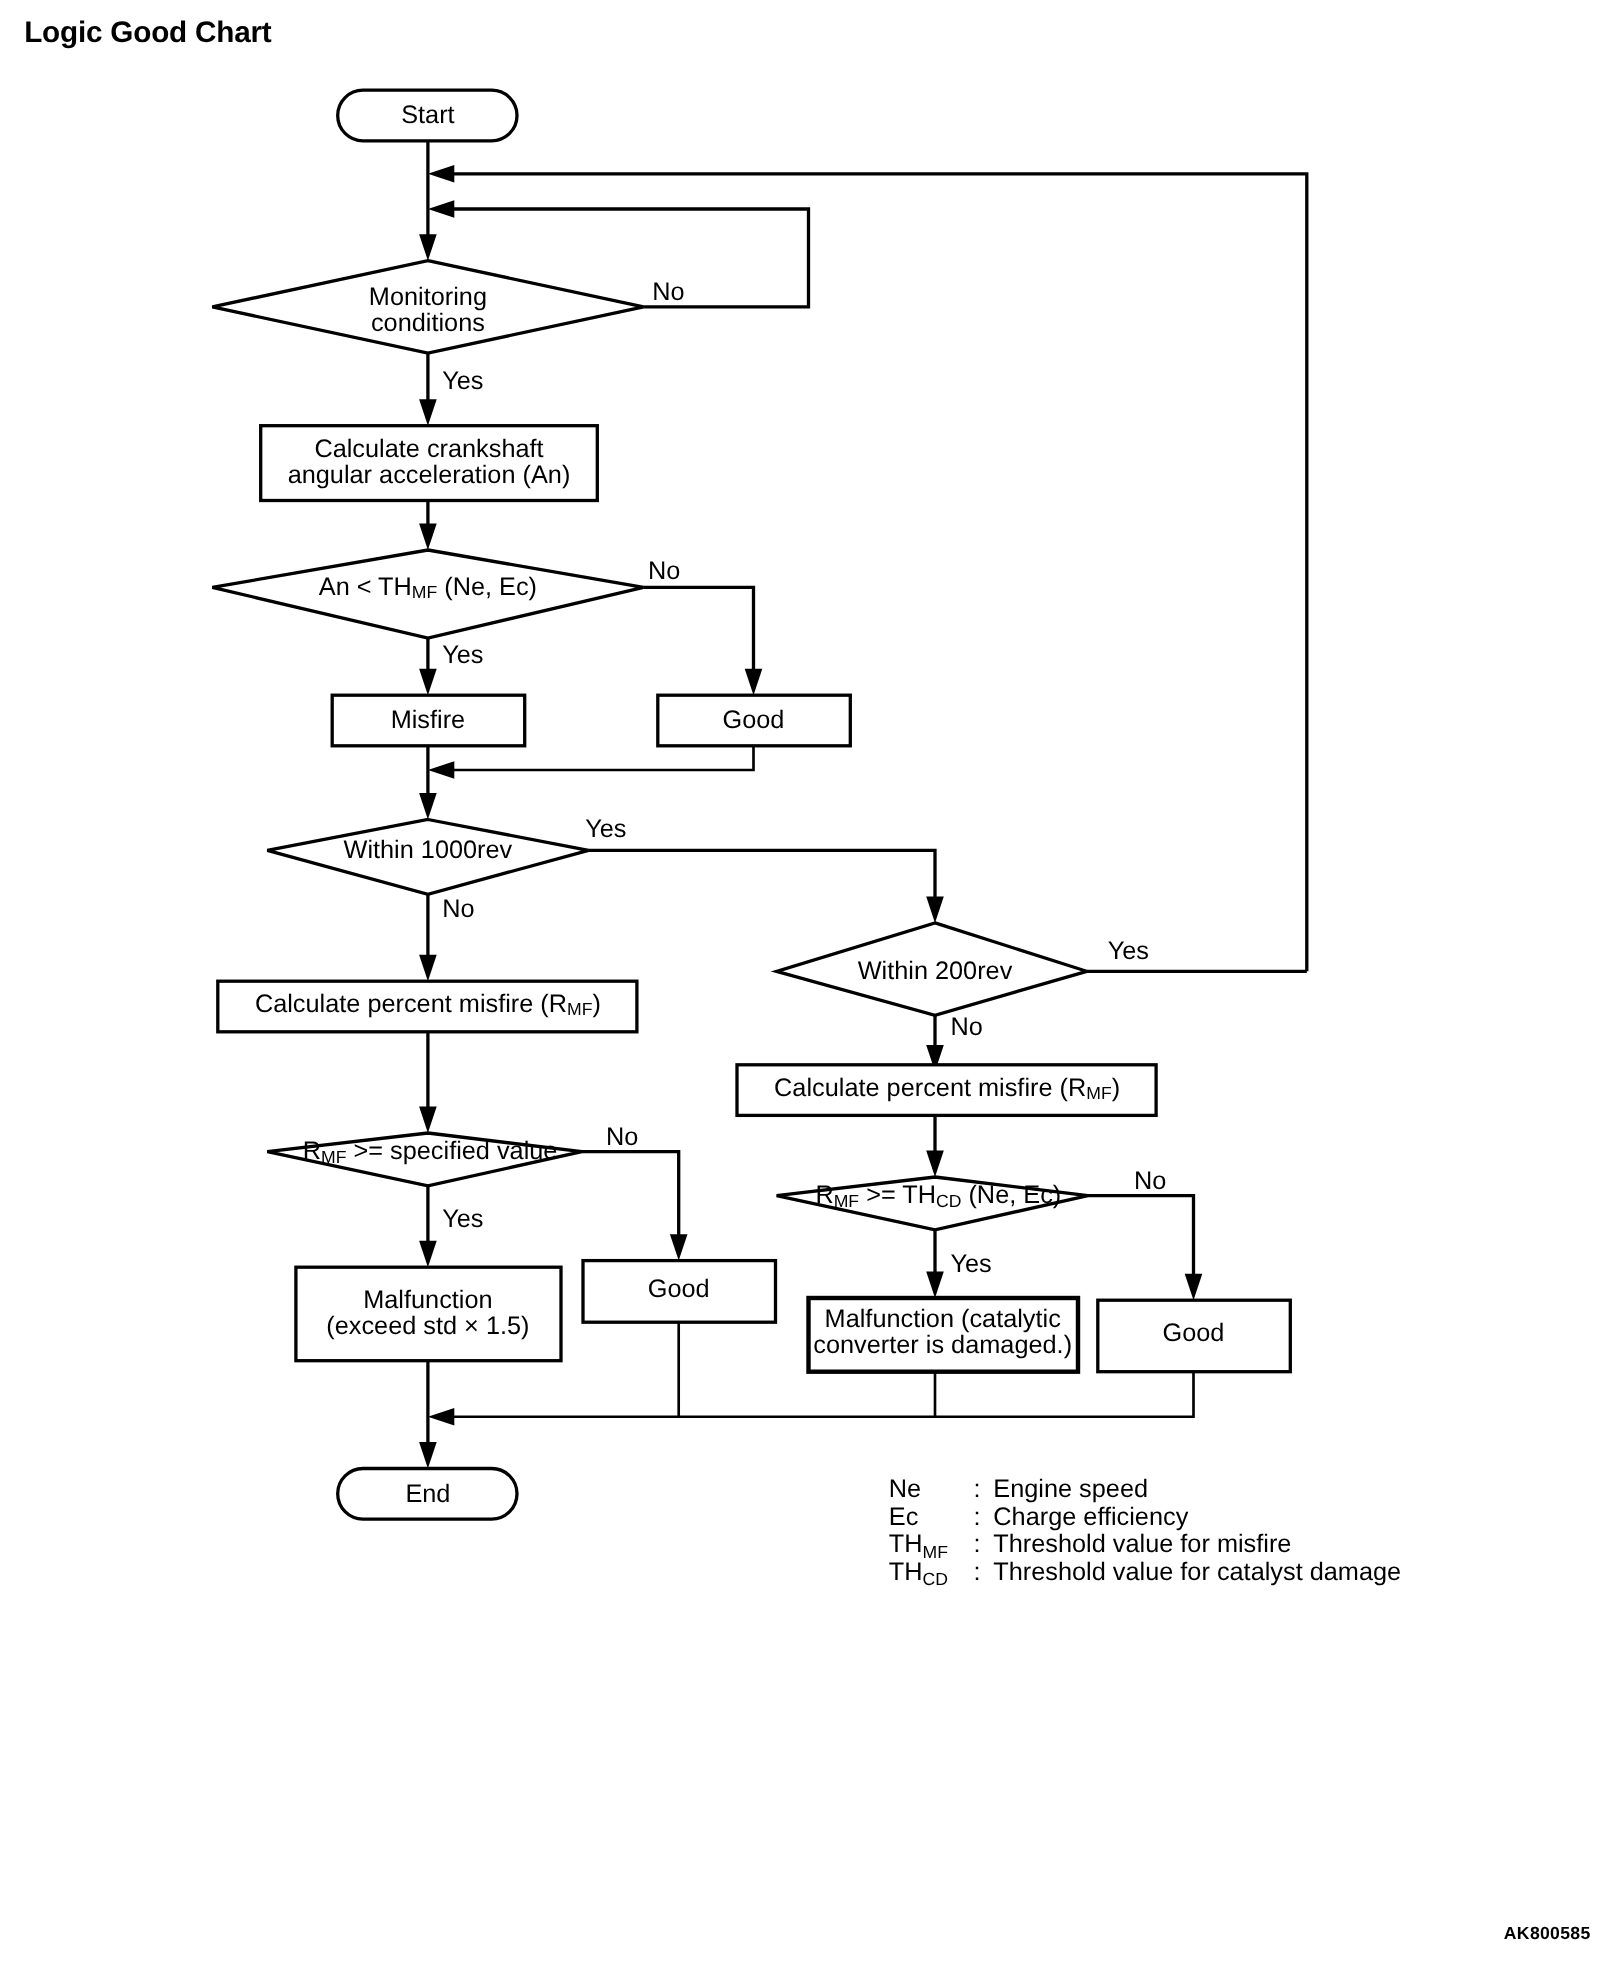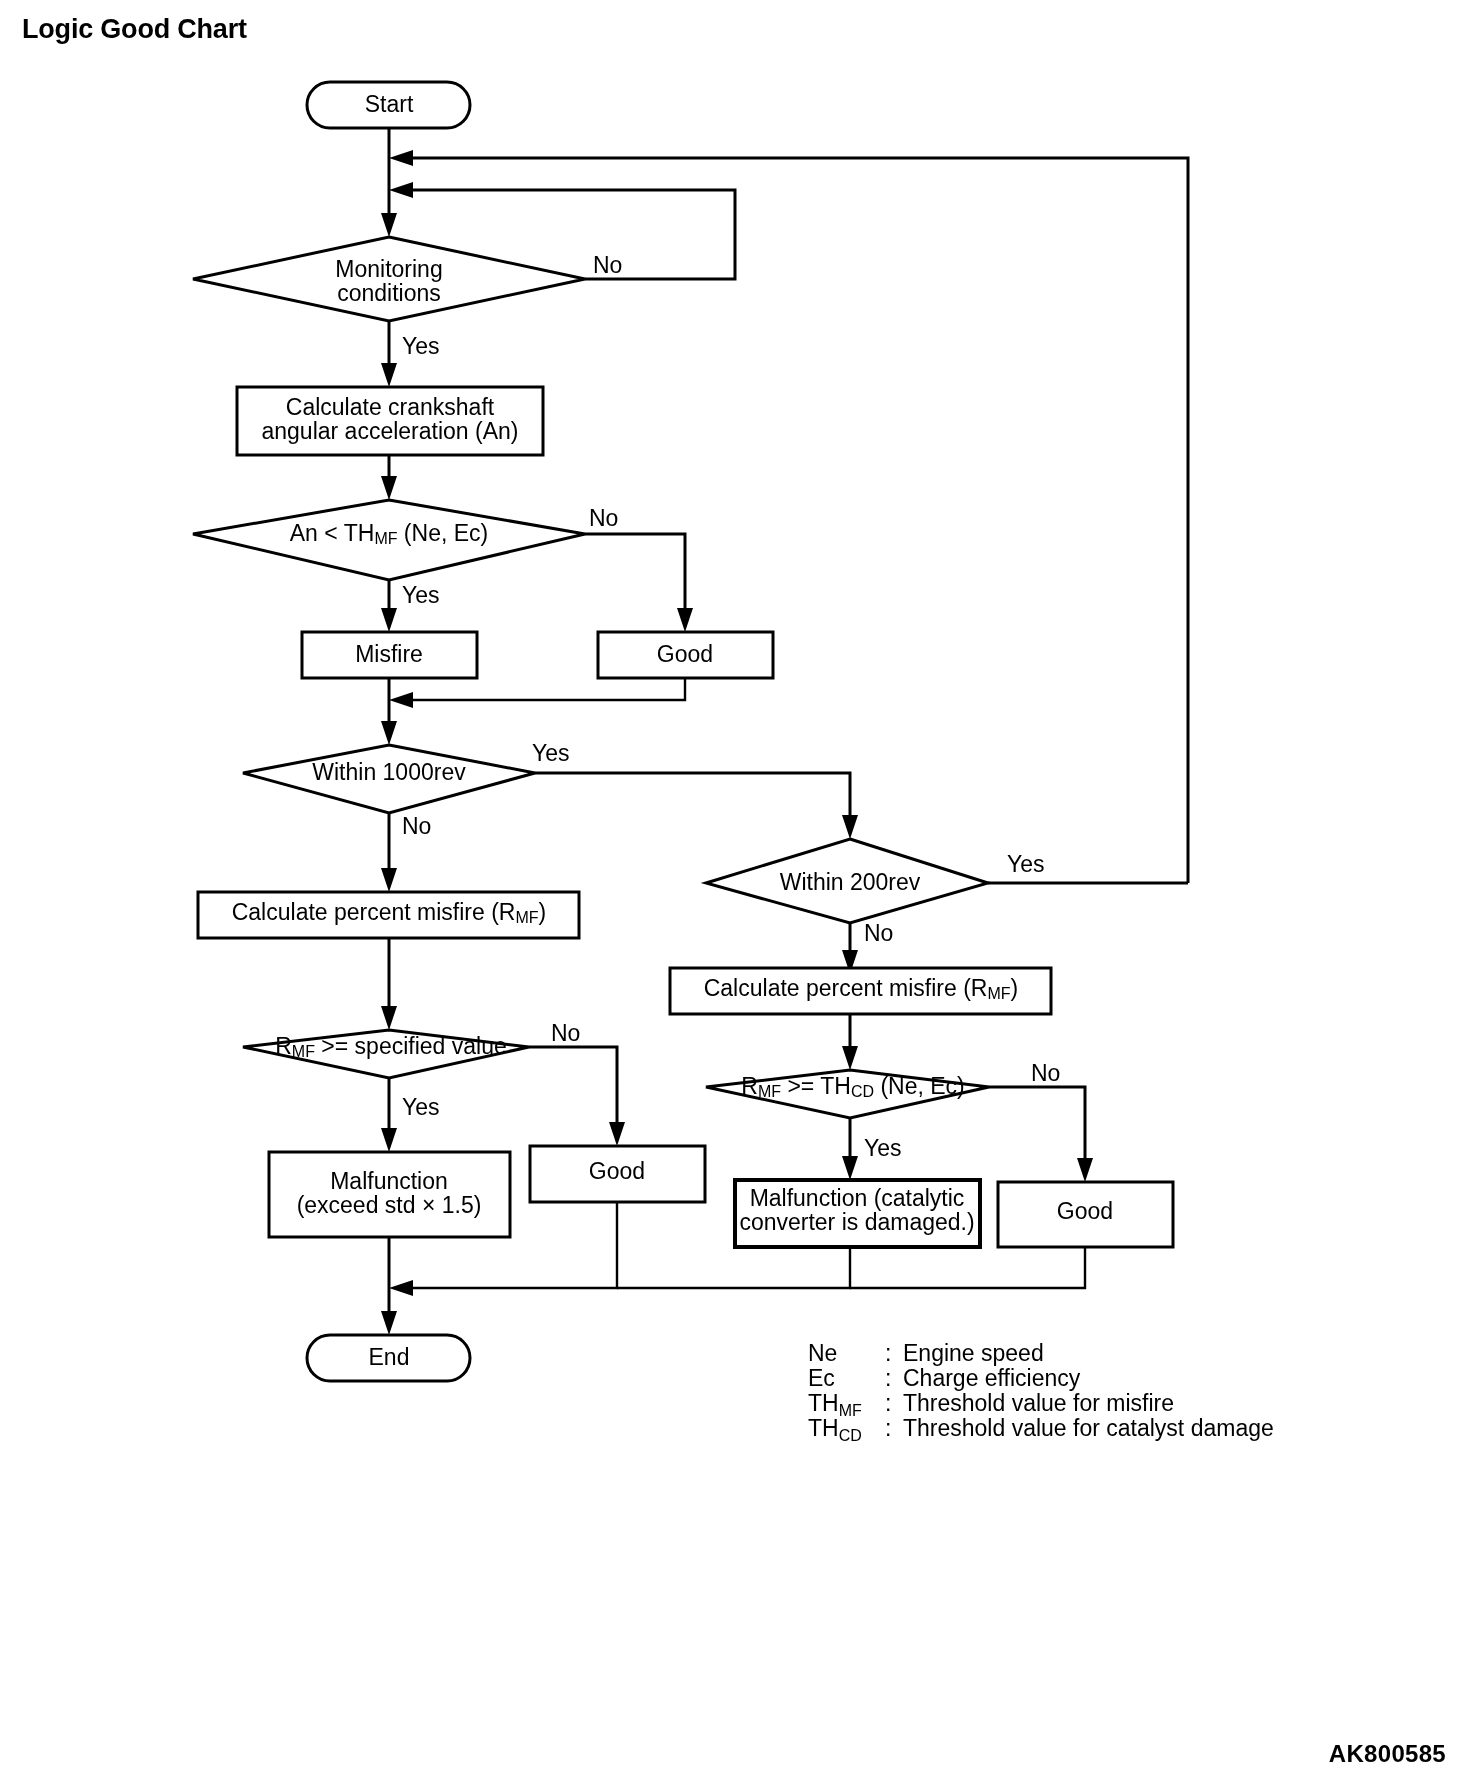--- a/index.html
+++ b/index.html
@@ -70,21 +70,21 @@
     text-anchor: start;
   }
   .legend-val {
     font-size: 23px;
     text-anchor: start;
   }
   #figure-code {
     position: absolute;
     right: 26px;
     bottom: 22px;
-    font-size: 24px;
+    font-size: 16px;
     font-weight: bold;
     letter-spacing: 0.3px;
   }
 </style>
 </head>
 <body>
 
 <div id="page-title">Logic Good Chart</div>
 
 <div id="diagram-area">

